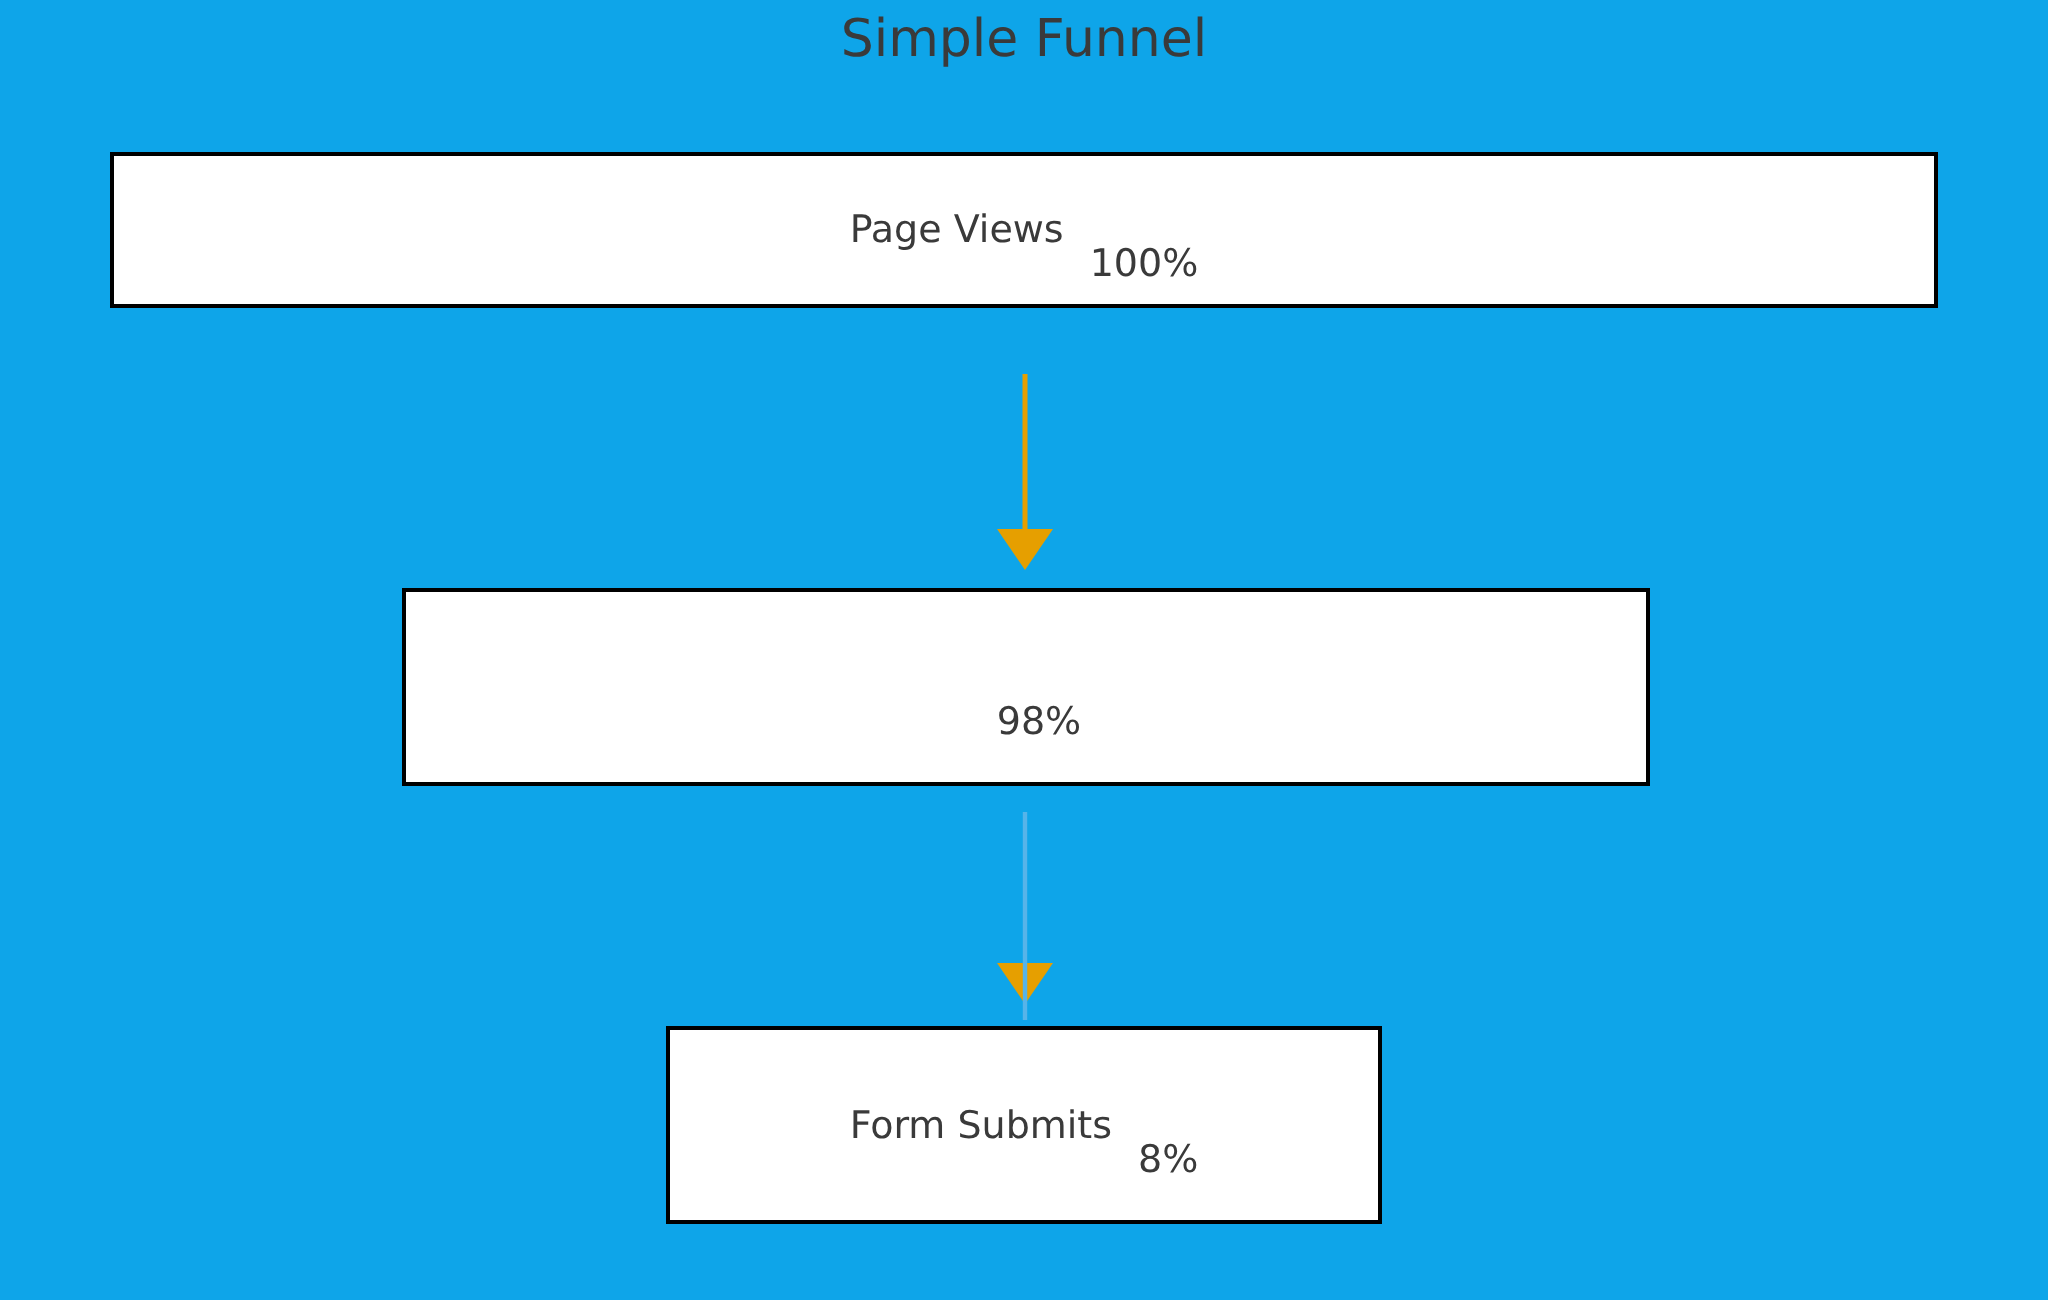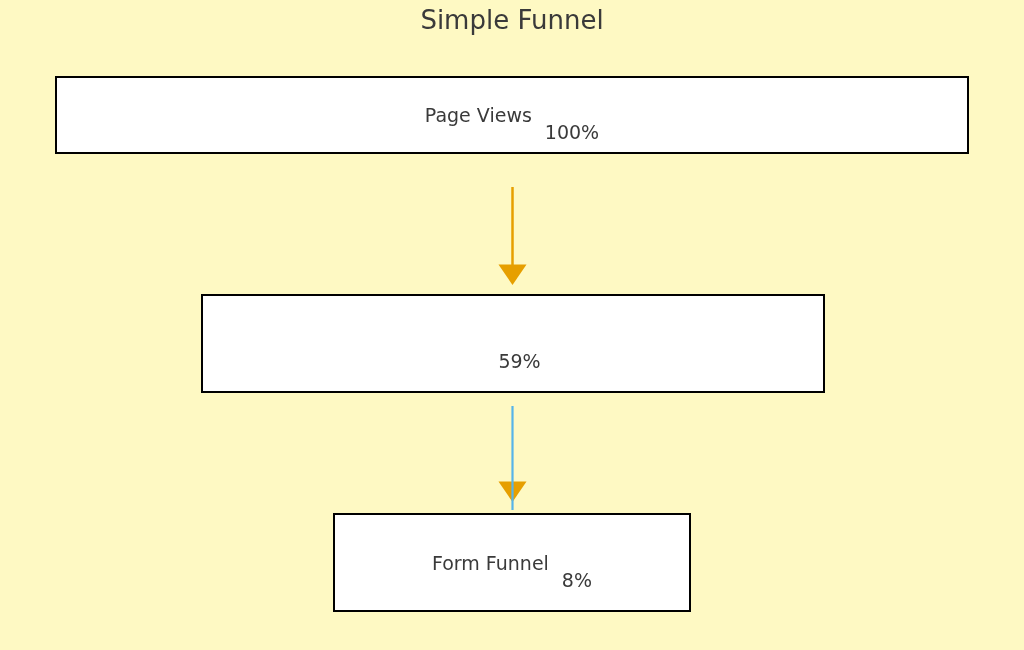--- a/index.html
+++ b/index.html
@@ -1,20 +1,20 @@
 <!DOCTYPE html>
 <html><head>
 <meta charset="utf-8">
 <style>
   html, body { margin: 0; padding: 0; background: #ffffff; }
   .canvas {
     position: relative;
     width: 1024px;
     height: 650px;
-    background: #fef9c3;
+    background: #0ea5e9;
     font-family: "DejaVu Sans", sans-serif;
     overflow: hidden;
   }
   .chart-title {
     position: absolute;
     top: 5px;
     left: 0;
     width: 100%;
     text-align: center;
     font-size: 26px;
@@ -52,25 +52,25 @@
 <div class="canvas">
 
   <div class="chart-title">Simple Funnel</div>
 
   <div class="stage-box box-1">
     <span class="stage-label">Page Views</span>
     <span class="stage-percent">100%</span>
   </div>
 
   <div class="stage-box box-2">
-    <span class="stage-percent">59%</span>
+    <span class="stage-percent">98%</span>
   </div>
 
   <div class="stage-box box-3">
-    <span class="stage-label">Form Funnel</span>
+    <span class="stage-label">Form Submits</span>
     <span class="stage-percent">8%</span>
   </div>
 
   <svg class="arrows-overlay" viewBox="0 0 1024 650">
     <g>
       <line x1="512.5" y1="187" x2="512.5" y2="266" stroke-width="2.5" stroke="#E69F00"></line>
       <polygon points="498.5,264.5 526.5,264.5 512.5,285" fill="#E69F00"></polygon>
     </g>
     <g>
       <polygon points="498.5,481.5 526.5,481.5 512.5,502" fill="#E69F00"></polygon>

